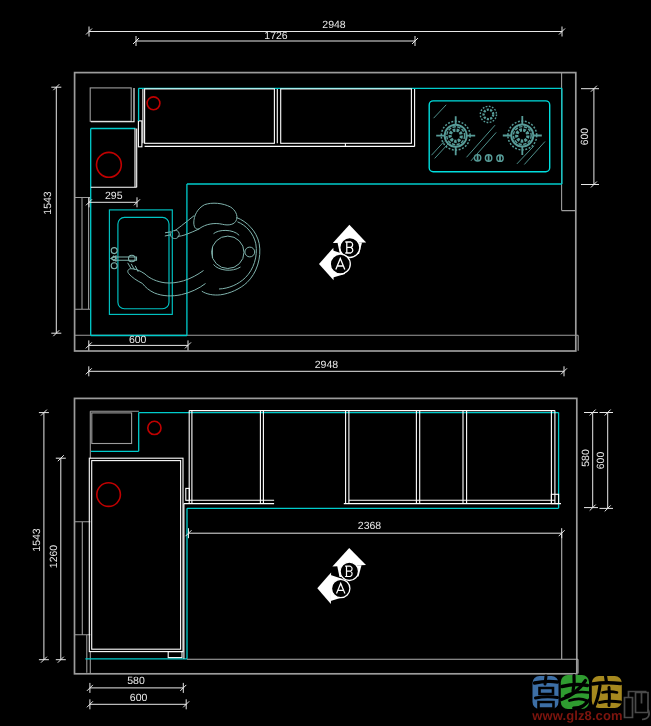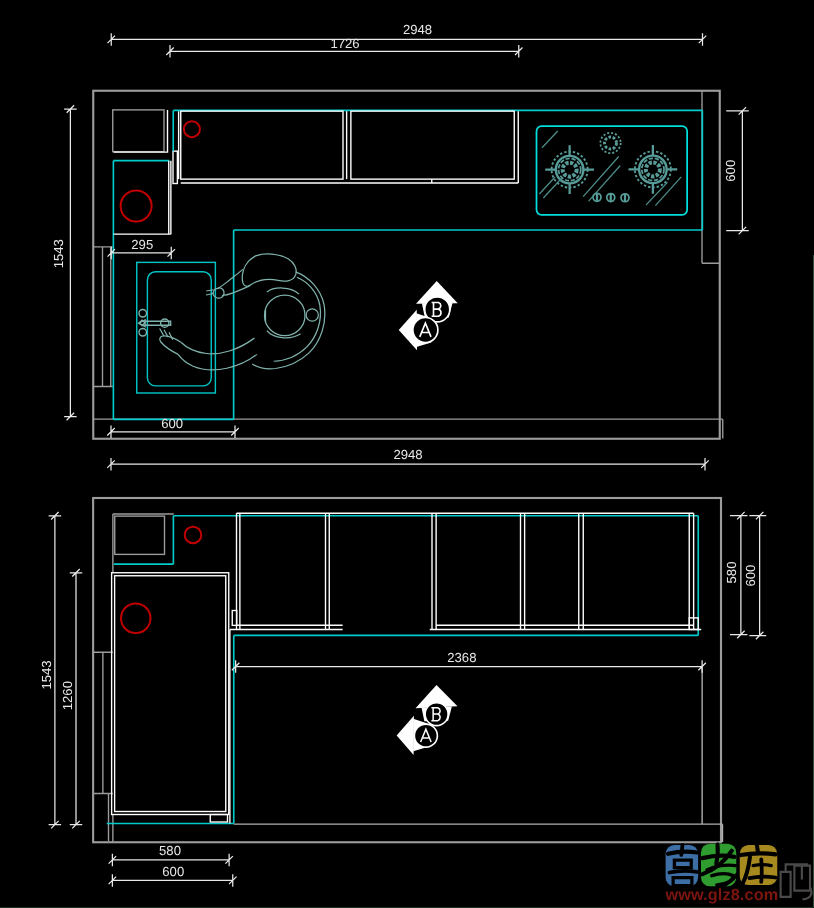--- a/index.html
+++ b/index.html
@@ -1,16 +1,16 @@
 <!DOCTYPE html>
 <html><head>
 <meta charset="utf-8">
 <style>
   html,body{margin:0;padding:0;background:#000;}
-  #wrap{position:relative;width:651px;height:726px;background:#86efac;overflow:hidden;}
+  #wrap{position:relative;width:651px;height:726px;background:#ffffff;overflow:hidden;}
   svg{position:absolute;left:0;top:0;}
   text{font-family:"Liberation Sans",sans-serif;opacity:0.999;}
 </style>
 </head>
 <body>
 <div id="wrap">
 <svg width="651" height="726" viewBox="0 0 651 726" text-rendering="geometricPrecision">
 
 <rect x="0" y="0" width="651" height="726" fill="#000000"></rect>
 

